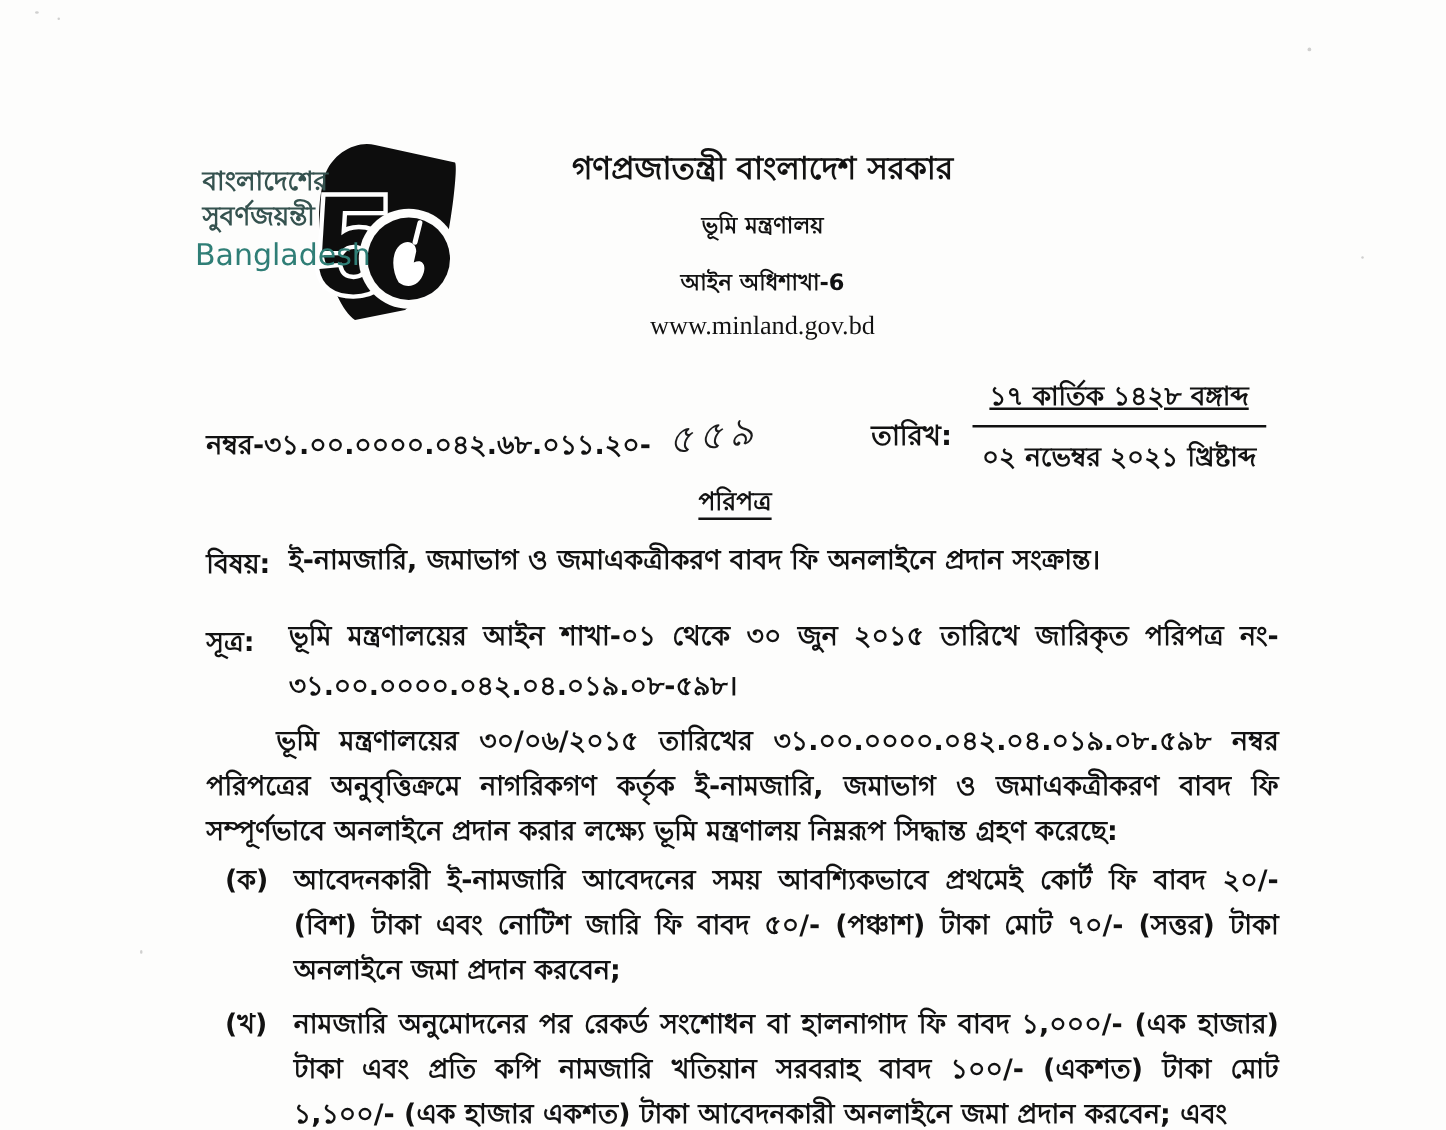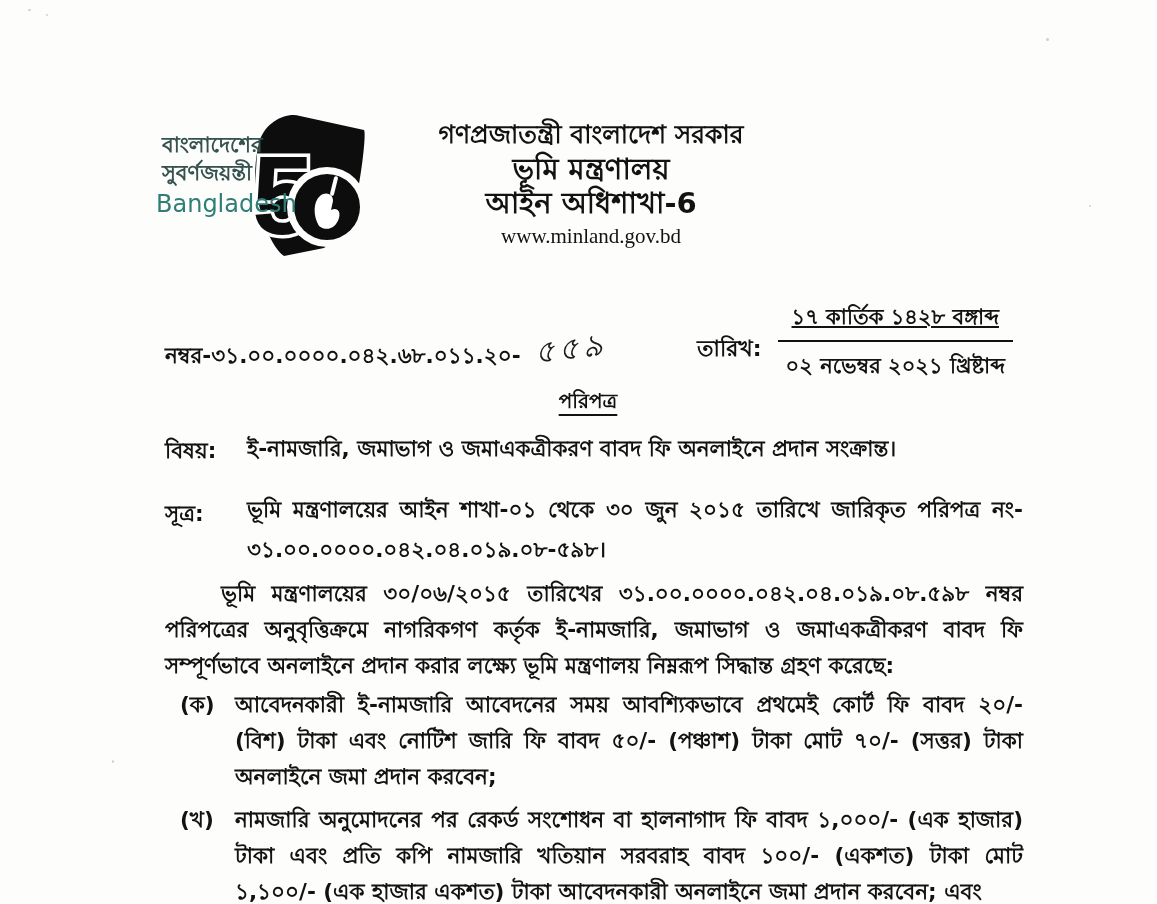--- a/index.html
+++ b/index.html
@@ -14,25 +14,25 @@
     color:#121212;
   }
   
   .speck { position:absolute; background:#9a9a9a; border-radius:50%; opacity:.45; }
 
   
   .logo { position:absolute; left:148px; top:110px; width:218px; height:148px; }
 
   
   .letterhead {
-    position:absolute; left:331px; top:118px; width:520px;
+    position:absolute; left:350px; top:118px; width:520px;
     text-align:center; font-weight:700;
   }
   .letterhead .gov   { font-size:25px; line-height:34px; }
-  .letterhead .line  { font-size:29px; line-height:34px; }
+  .letterhead .line  { font-size:18px; line-height:34px;margin-top:12px; }
   .letterhead .web   {
     font-size:21px; font-weight:400; line-height:32px;
     font-family:"Liberation Serif","DejaVu Serif",serif;
   }
 
   
   .memo-number {
     position:absolute; left:165px; top:328px;
     font-size:21.5px; font-weight:700; white-space:nowrap;
   }
@@ -60,21 +60,21 @@
   }
 
   
   .subject-row, .ref-row {
     position:absolute; left:165px; width:858px;
     display:flex; font-weight:700; font-size:21.5px;
   }
   .subject-row { top:434px; }
   .ref-row     { top:497px; }
   .row-label   { flex:0 0 66px; }
-  .row-text    { flex:1; line-height:40px; margin-top:-7px;margin-left:16px; }
+  .row-text    { flex:1; line-height:40px; margin-top:-7px; }
   .subject-row .row-text { line-height:30px; margin-top:0; }
   .ref-row .row-text { text-align:justify; }
 
   
   .intro {
     position:absolute; left:165px; top:576px; width:858px;
     font-size:21.5px; font-weight:700; line-height:36px;
     text-align:justify; text-indent:56px;
   }
   .list-item {

